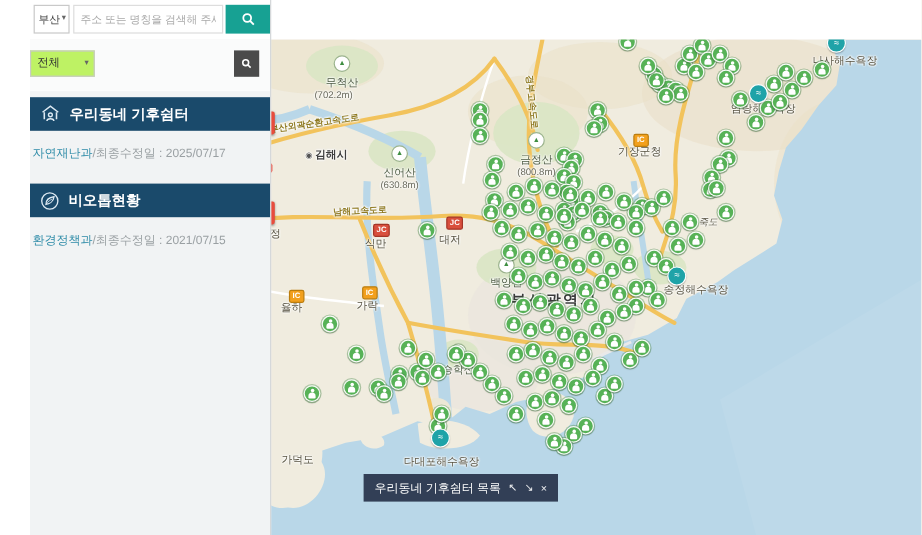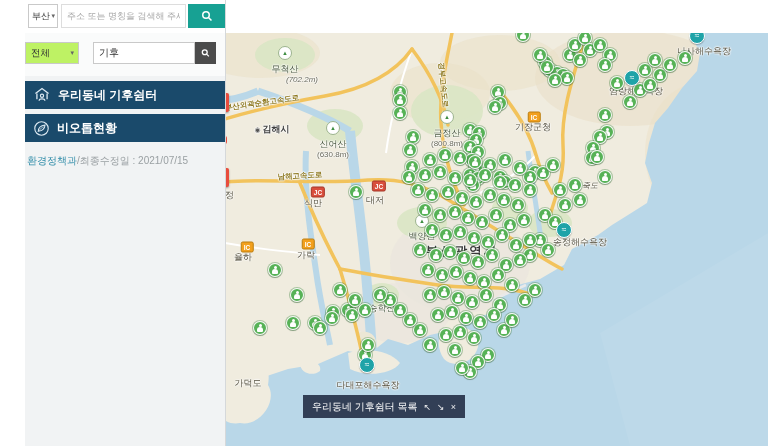--- a/index.html
+++ b/index.html
@@ -150,21 +150,21 @@
     <div class="zbtn">−</div>
   </div>
 
   <div id="list-toolbar">
     <span>우리동네 기후쉼터 목록</span>
     <span class="ticon">↖</span>
     <span class="ticon">↘</span>
     <span class="ticon">×</span>
   </div>
 <div class="lbl mtn" style="left: 85px; top: 36px;">무척산</div>
-    <div class="lbl elev" style="left: 102px; top: 46px; font-style: italic;">(702.2m)</div>
+    <div class="lbl elev" style="left: 78px; top: 46px;">(702.2m)</div>
     <div class="lbl city" style="left: 72px; top: 96px;"><span class="city-ico">◉</span>김해시</div>
     <div class="lbl mtn" style="left: 133px; top: 111px;">신어산</div>
     <div class="lbl elev" style="left: 133px; top: 121px;">(630.8m)</div>
     <div class="lbl mtn" style="left: 247px; top: 100px;">금정산</div>
     <div class="lbl elev" style="left: 247px; top: 110px;">(800.8m)</div>
     <div class="lbl mtn" style="left: 222px; top: 203px;">백양산</div>
     <div class="lbl mtn" style="left: 182px; top: 275px;">승학산</div>
     <div class="lbl place" style="left: 25px; top: 162px;">냉정</div>
     <div class="lbl place" style="left: 113px; top: 170px;">식만</div>
     <div class="lbl place" style="left: 175px; top: 167px;">대저</div>
@@ -379,38 +379,38 @@
       </svg>
     </button>
   </div>
 
 
   <div class="filter-row">
     <div class="cat-select">
       <span>전체</span>
       <span class="chev">▾</span>
     </div>
-    <input class="kw-input" type="text" value="기후" style="">
     <button class="btn-dark">
       <svg width="12" height="12" viewBox="0 0 24 24">
         <circle cx="10" cy="10" r="6.5" fill="none" stroke="#fff" stroke-width="3.5"></circle>
         <line x1="15" y1="15" x2="21" y2="21" stroke="#fff" stroke-width="3.5"></line>
       </svg>
     </button>
   </div>
 
   <div class="panel-header">
     <svg width="18" height="16" viewBox="0 0 24 22">
       <path d="M3,9 L12,2 L21,9" fill="none" stroke="#dce9f2" stroke-width="1.8"></path>
       <path d="M5,9 L5,17 M19,9 L19,17" stroke="#dce9f2" stroke-width="1.8"></path>
       <circle cx="12" cy="12" r="2.2" fill="none" stroke="#dce9f2" stroke-width="1.6"></circle>
       <path d="M8,19 C8,15.5 16,15.5 16,19" fill="none" stroke="#dce9f2" stroke-width="1.6"></path>
     </svg>
     <span>우리동네 기후쉼터</span>
   </div>
+  <div class="panel-meta"><a class="dept" href="#">자연재난과</a><span>/최종수정일 : 2025/07/17</span></div>
 
   <div class="panel-header">
     <svg width="17" height="17" viewBox="0 0 24 24">
       <circle cx="12" cy="12" r="9.5" fill="none" stroke="#dce9f2" stroke-width="1.6"></circle>
       <path d="M7.5,16 C7.5,9.5 13,7.5 17,7 C16.5,13 11,15.5 7.5,16 Z" fill="none" stroke="#dce9f2" stroke-width="1.5"></path>
       <path d="M7.5,16 C10,12.5 13,10.5 15,9.5" fill="none" stroke="#dce9f2" stroke-width="1"></path>
     </svg>
     <span>비오톱현황</span>
   </div>
   <div class="panel-meta"><a class="dept" href="#">환경정책과</a><span>/최종수정일 : 2021/07/15</span></div>

